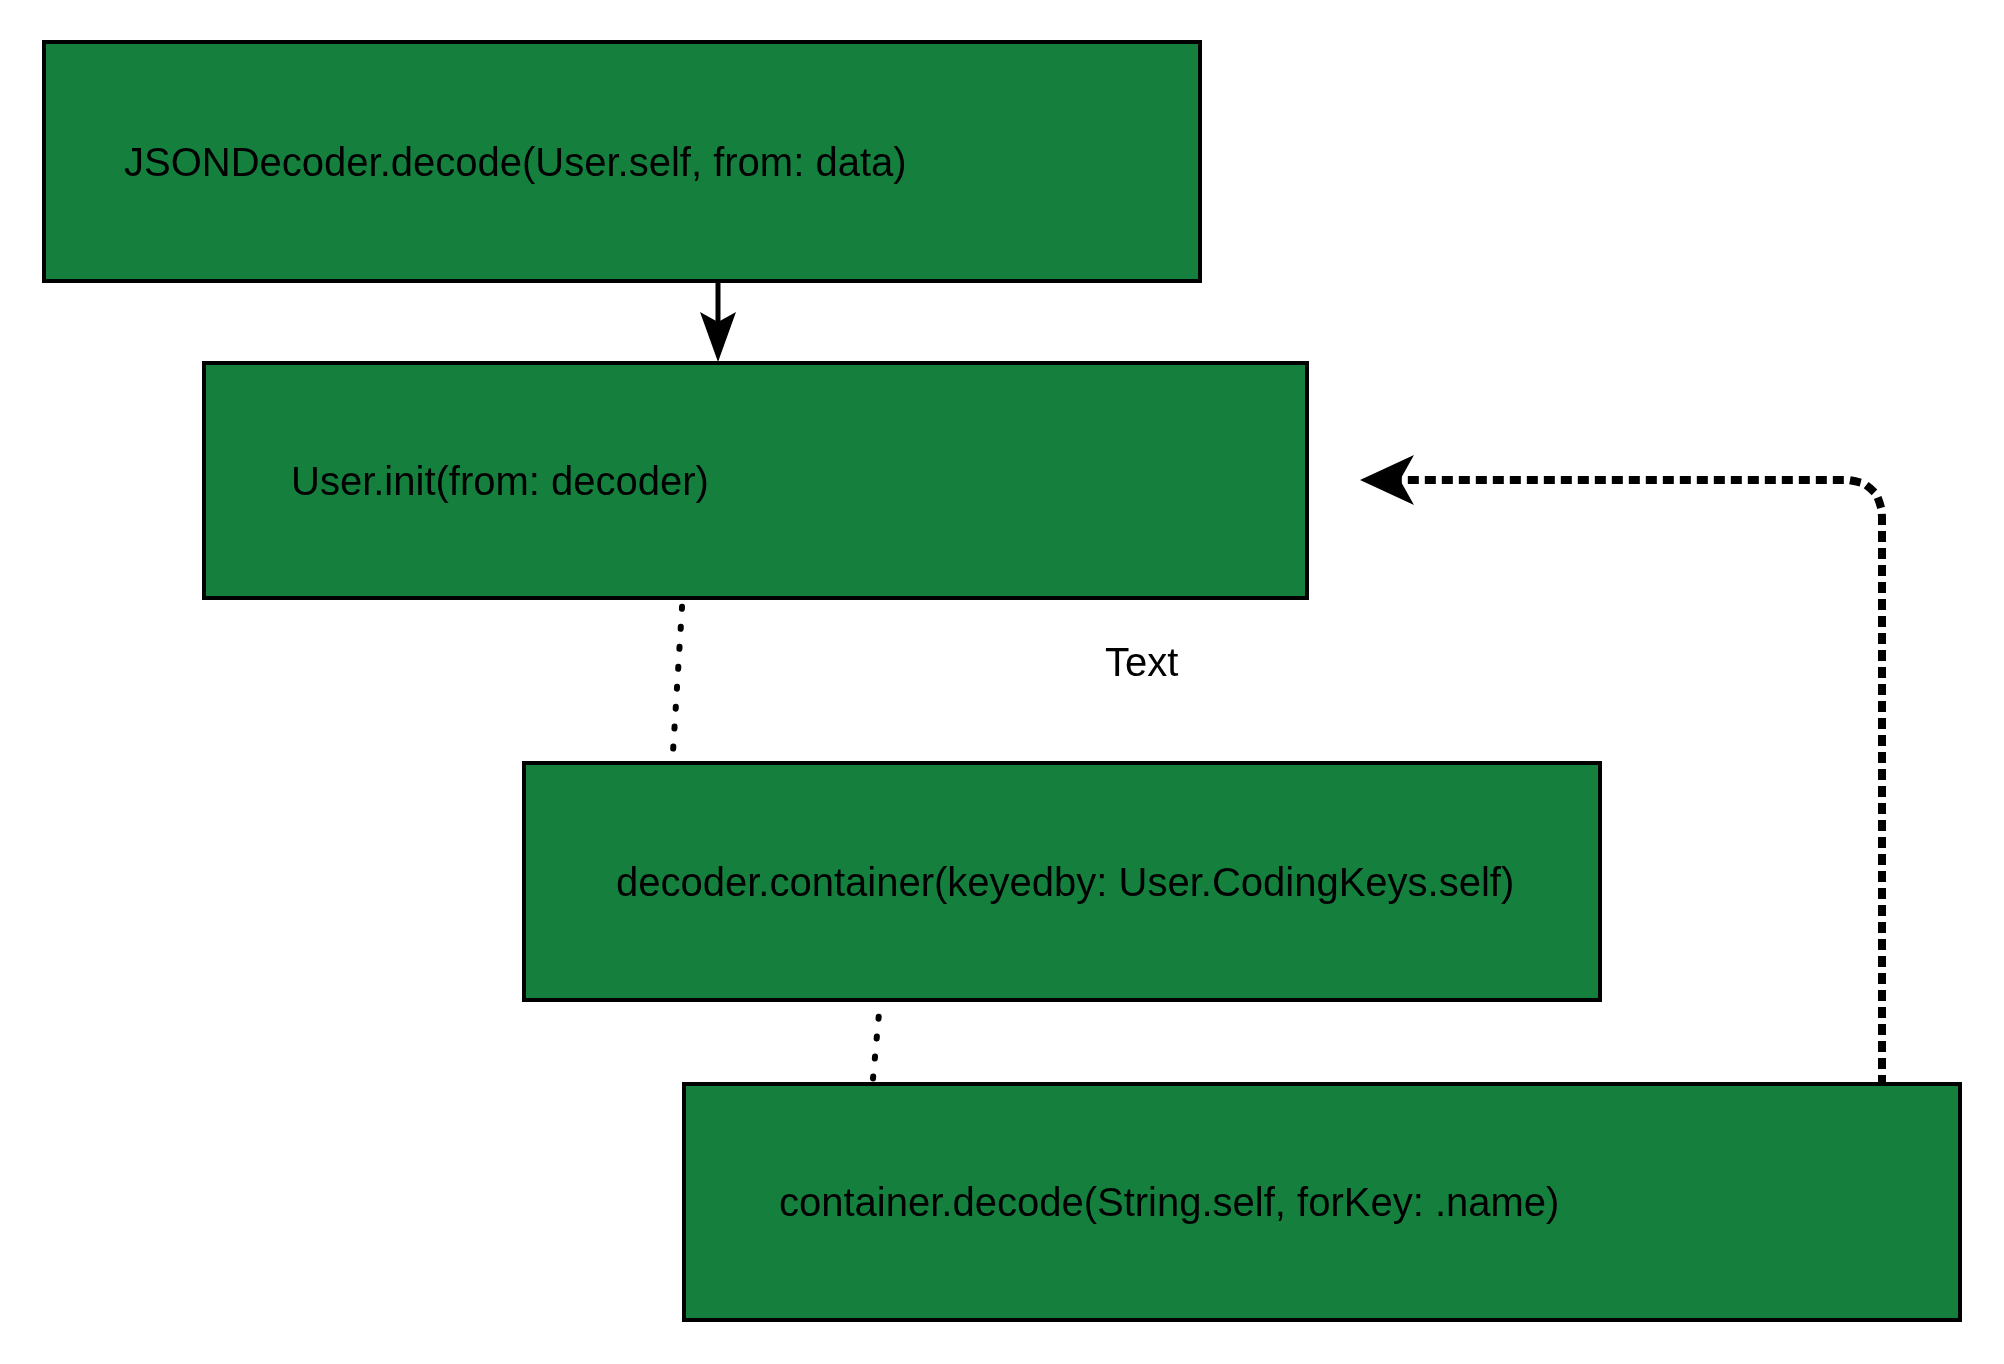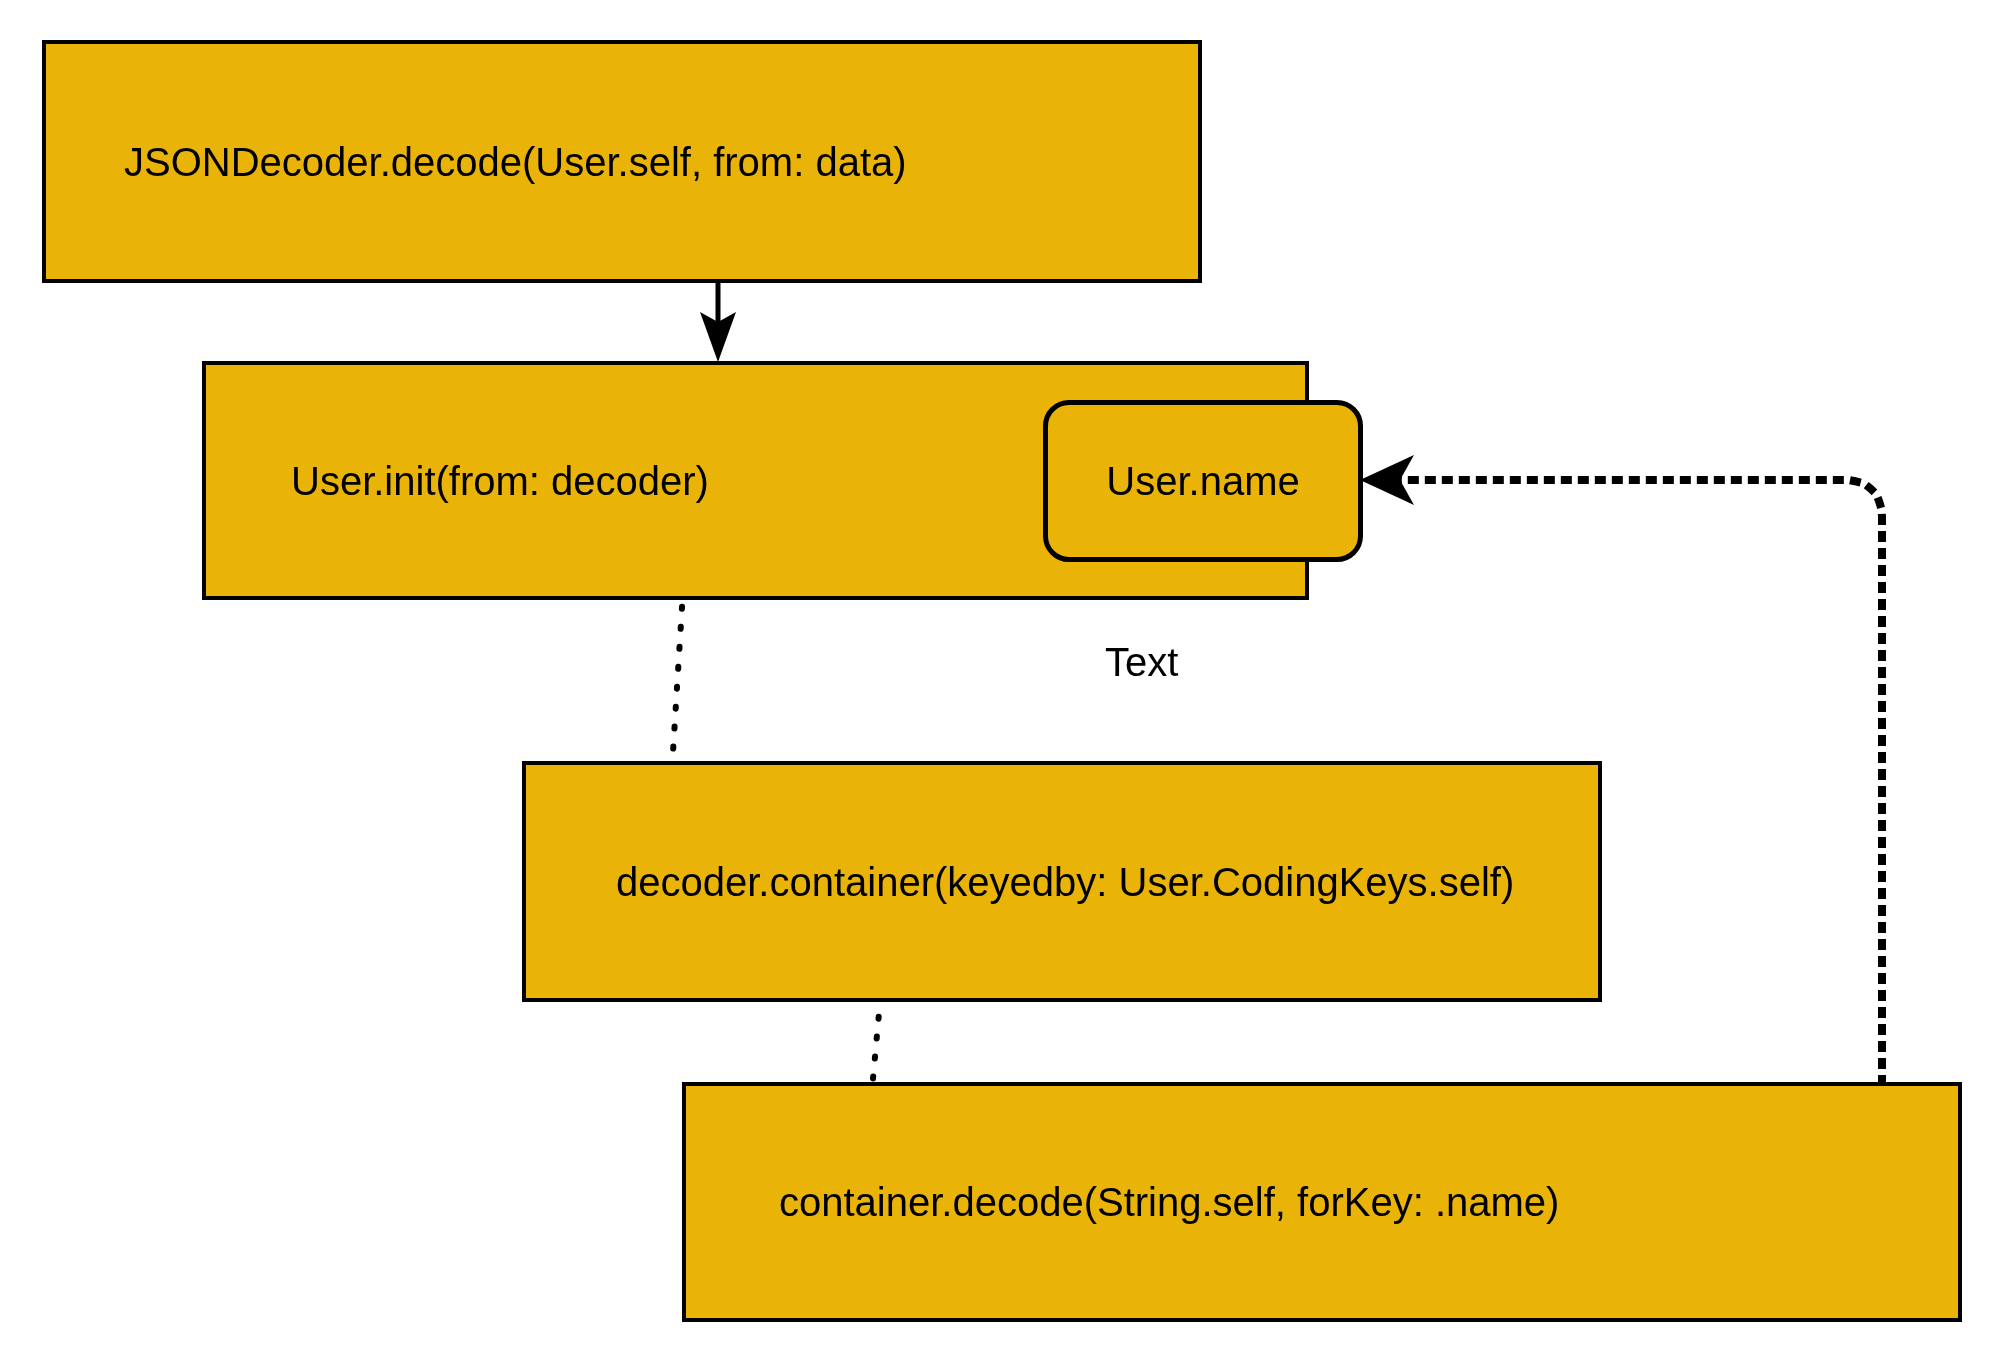--- a/index.html
+++ b/index.html
@@ -19,21 +19,21 @@
     position: absolute;
     left: 0;
     top: 0;
     width: 2004px;
     height: 1364px;
   }
   .node-box {
     position: absolute;
     box-sizing: border-box;
     border: 4px solid #000000;
-    background: #eab308;
+    background: #15803d;
     display: flex;
     align-items: center;
   }
   .node-box.rounded {
     border-radius: 26px;
     border-width: 5px;
     justify-content: center;
   }
   .node-label {
     font-size: 40px;
@@ -124,23 +124,20 @@
   </svg>
 
   <div class="node-box" id="box-decode">
     <span class="node-label">JSONDecoder.decode(User.self, from: data)</span>
   </div>
 
   <div class="node-box" id="box-init">
     <span class="node-label">User.init(from: decoder)</span>
   </div>
 
-  <div class="node-box rounded" id="box-username">
-    <span class="node-label">User.name</span>
-  </div>
 
   <span class="free-label" id="label-text">Text</span>
 
   <div class="node-box" id="box-container">
     <span class="node-label">decoder.container(keyedby: User.CodingKeys.self)</span>
   </div>
 
   <div class="node-box" id="box-decodekey">
     <span class="node-label">container.decode(String.self, forKey: .name)</span>
   </div>

